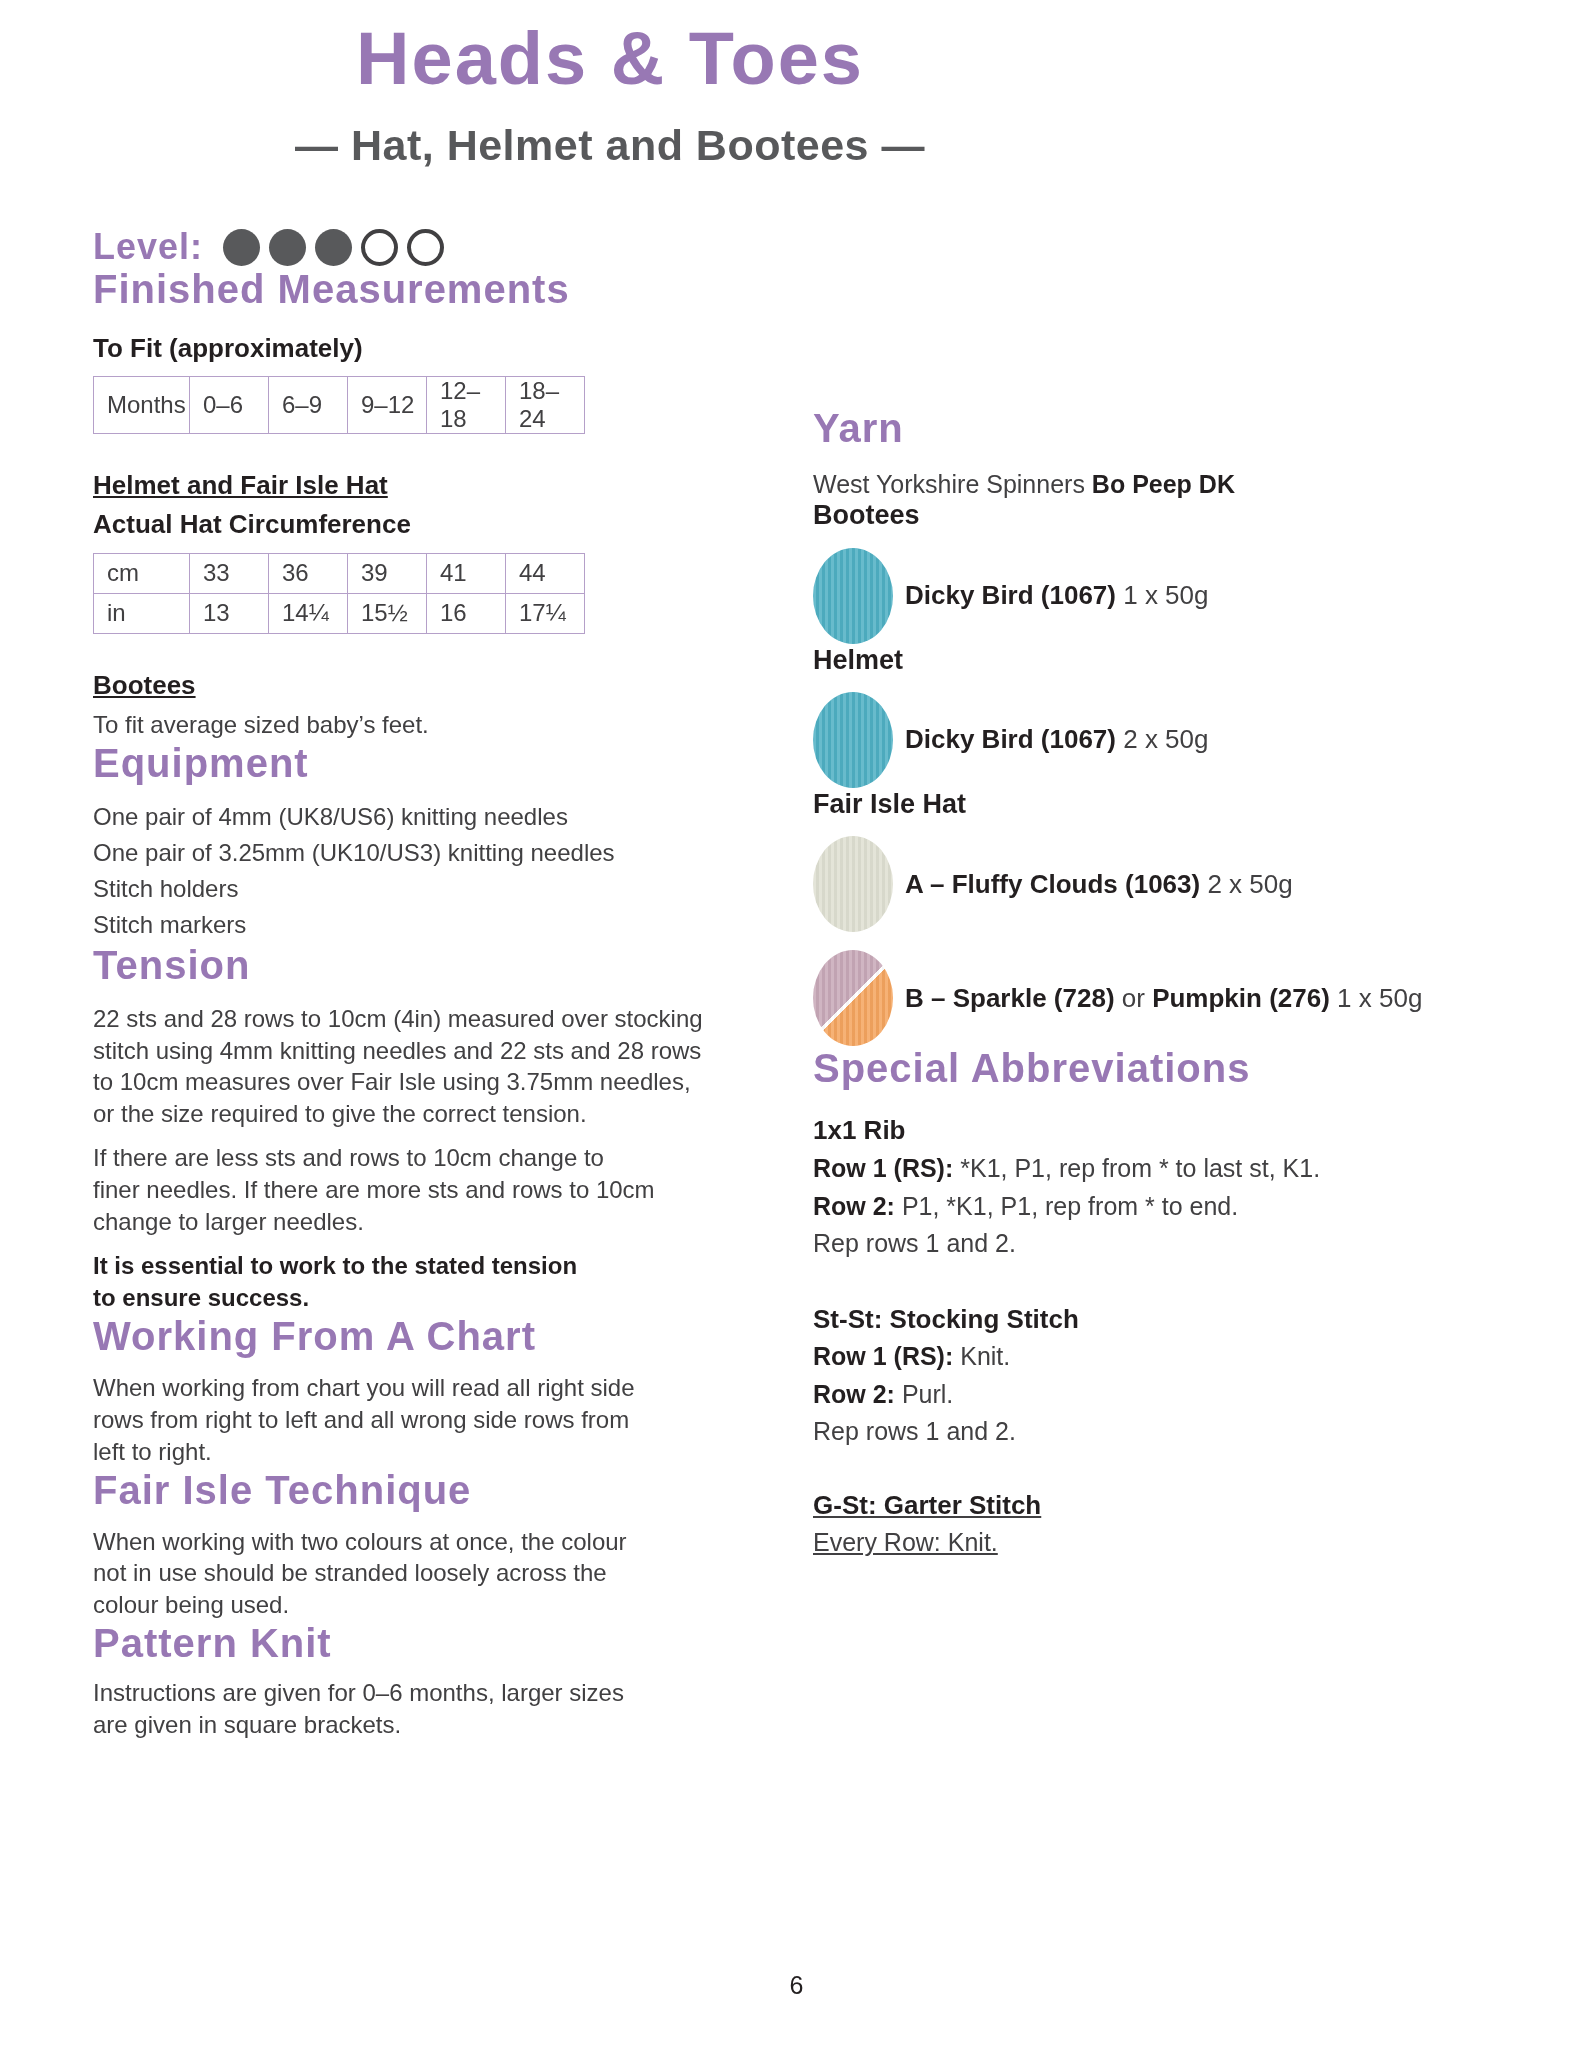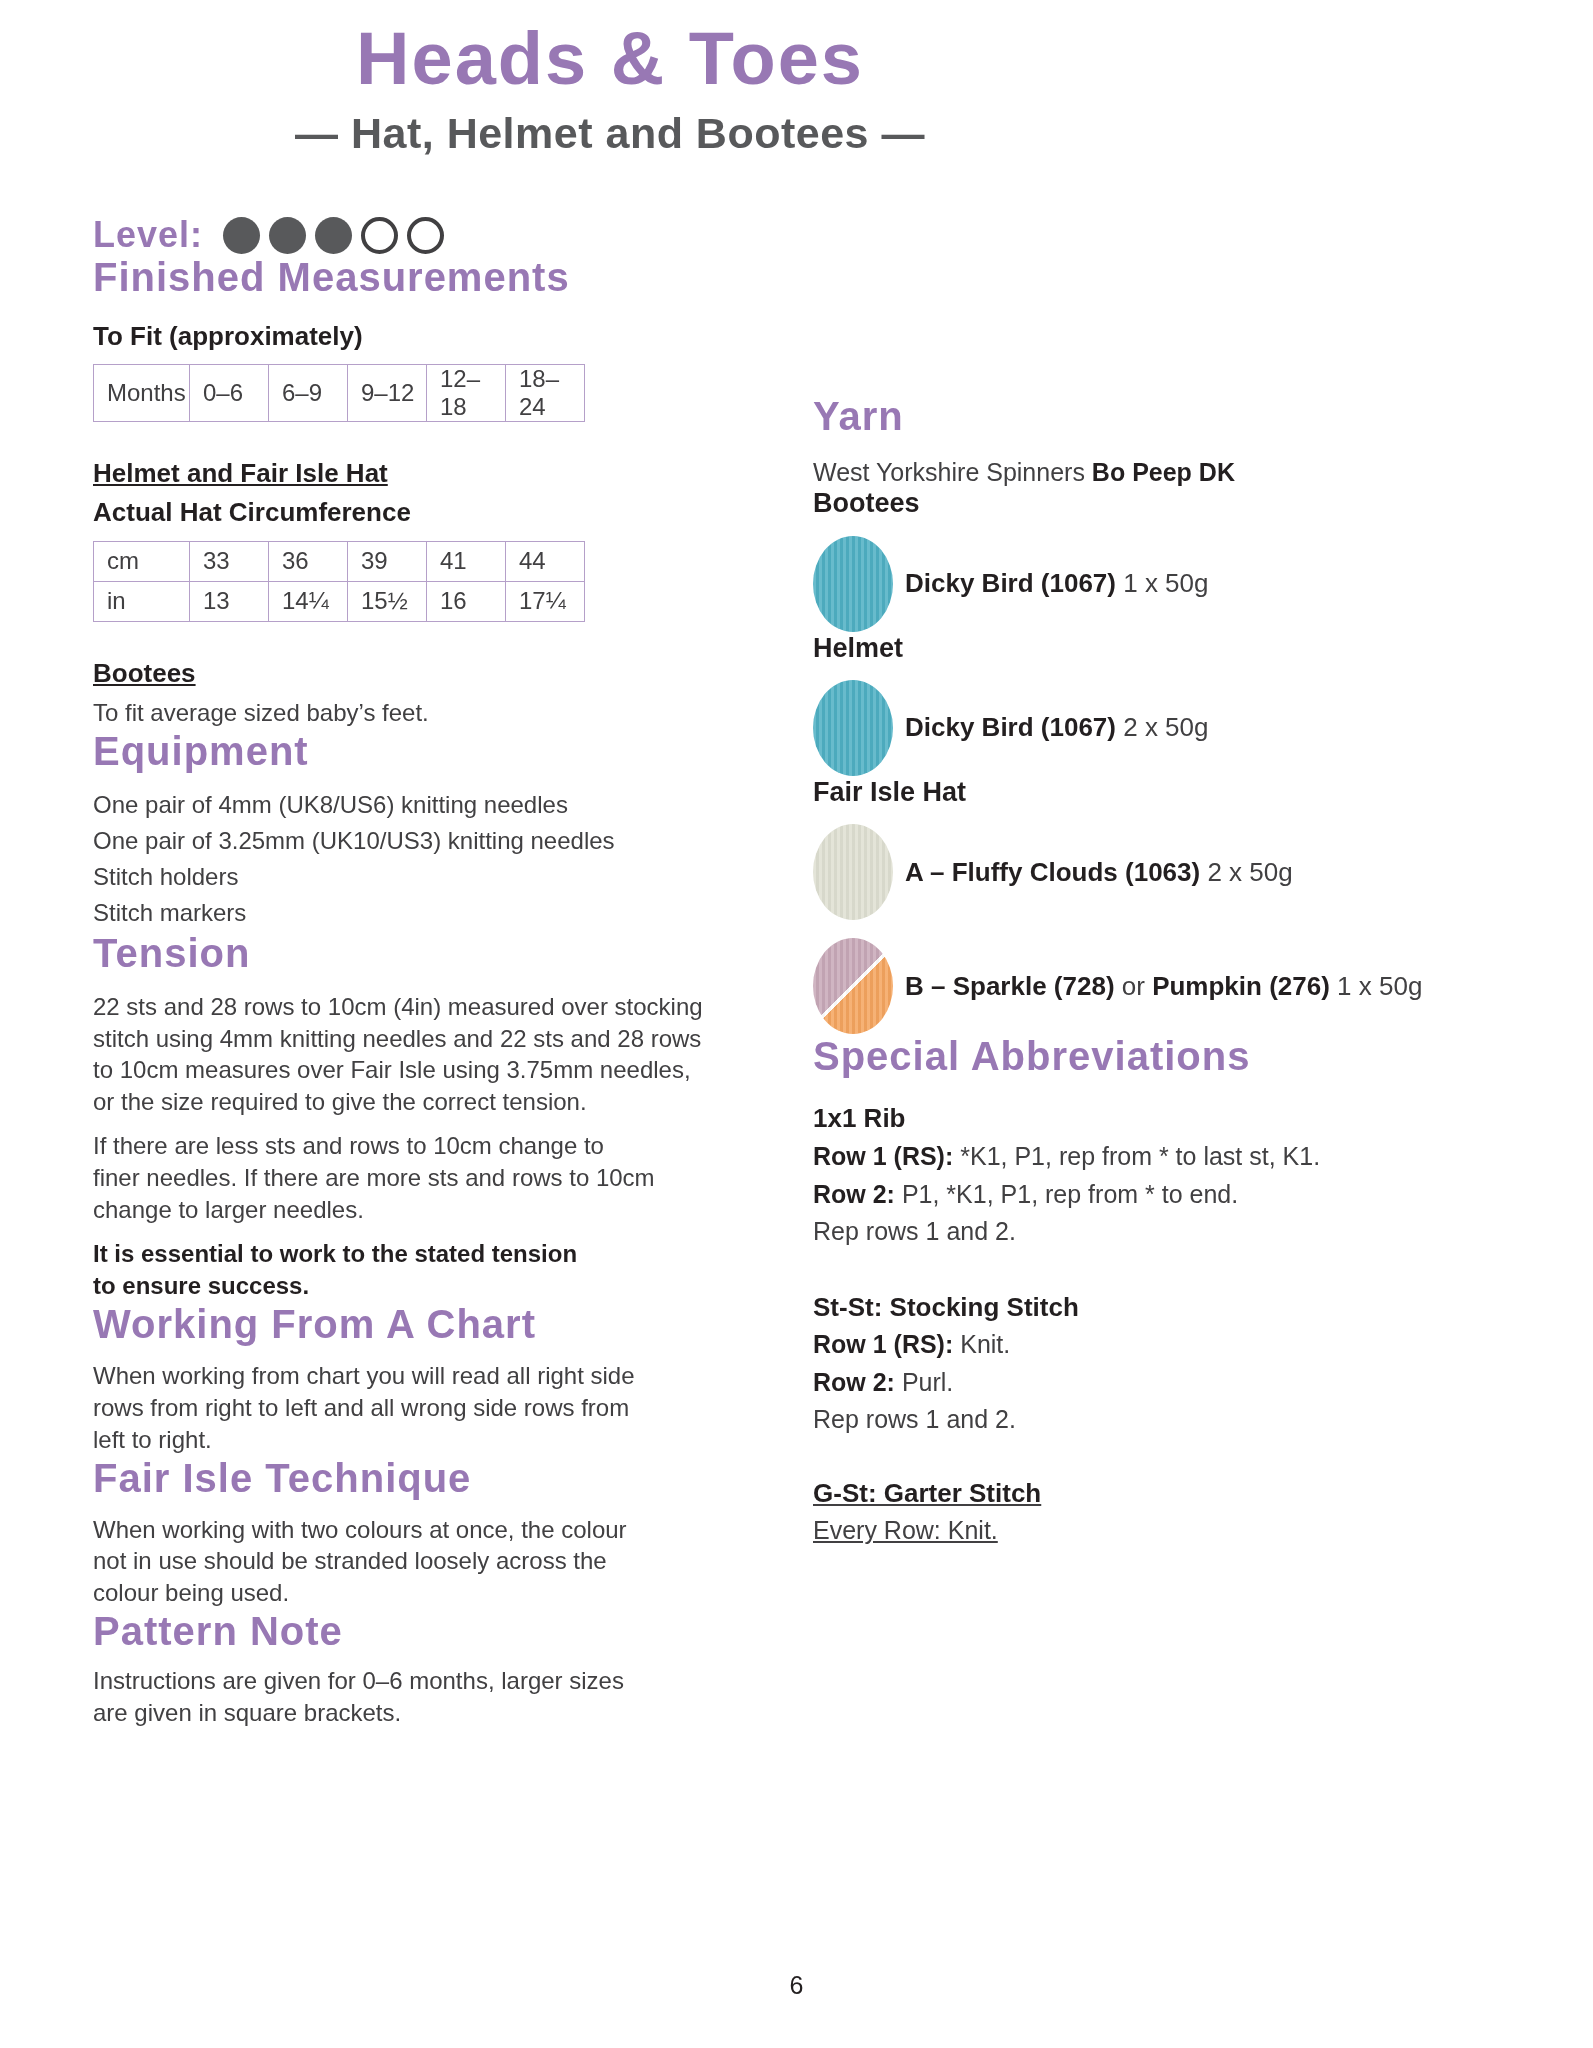--- a/index.html
+++ b/index.html
@@ -5,21 +5,21 @@
   :root { --accent:#9878b4; --body:#414042; --bold:#231f20; --tborder:#b5a0c9; }
   * { box-sizing:border-box; }
   html,body { margin:0; padding:0; background:#ffffff; }
   .page {
     position:relative; width:1593px; height:2048px; background:#ffffff;
     font-family:"Liberation Sans", sans-serif; color:var(--body); overflow:hidden;
   }
   
   .page-header { width:1220px; padding-top:22px; text-align:center; }
   .title { margin:0; font-size:74px; font-weight:700; letter-spacing:2px; color:var(--accent); line-height:1; }
-  .subtitle { margin-top:16px; font-size:43px; font-weight:700; letter-spacing:0.5px; color:#58595b; line-height:1; }
+  .subtitle { margin-top:28px; font-size:43px; font-weight:700; letter-spacing:0.5px; color:#58595b; line-height:1; }
 
   .columns { display:flex; margin-top:60px; padding-left:93px;align-items:center; }
   .col-left  { width:660px; flex:none; }
   .col-right { width:720px; flex:none; margin-left:60px; }
 
   h2.section { margin:0; font-size:40px; font-weight:700; letter-spacing:1px; color:var(--accent); line-height:1.1; }
   .bold-label { margin:0; font-size:26px; font-weight:700; color:var(--bold); line-height:1.2; }
   .body-text  { margin:0; font-size:24px; color:var(--body); line-height:1.33; white-space:pre-line; }
   .bold-para  { font-weight:700; color:var(--bold); }
 
@@ -155,21 +155,21 @@
       <h2 class="section mt44">Working From A Chart</h2>
       <p class="body-text mt14">When working from chart you will read all right side
 rows from right to left and all wrong side rows from
 left to right.</p>
 
       <h2 class="section mt44">Fair Isle Technique</h2>
       <p class="body-text mt14">When working with two colours at once, the colour
 not in use should be stranded loosely across the
 colour being used.</p>
 
-      <h2 class="section mt44">Pattern Note</h2>
+      <h2 class="section mt44">Pattern Knit</h2>
       <p class="body-text mt12">Instructions are given for 0–6 months, larger sizes
 are given in square brackets.</p>
 
     </div>
 
     <div class="col-right">
 
       <h2 class="section">Yarn</h2>
       <p class="brand-line mt20"><span>West Yorkshire Spinners </span><b>Bo Peep DK</b></p>
 

